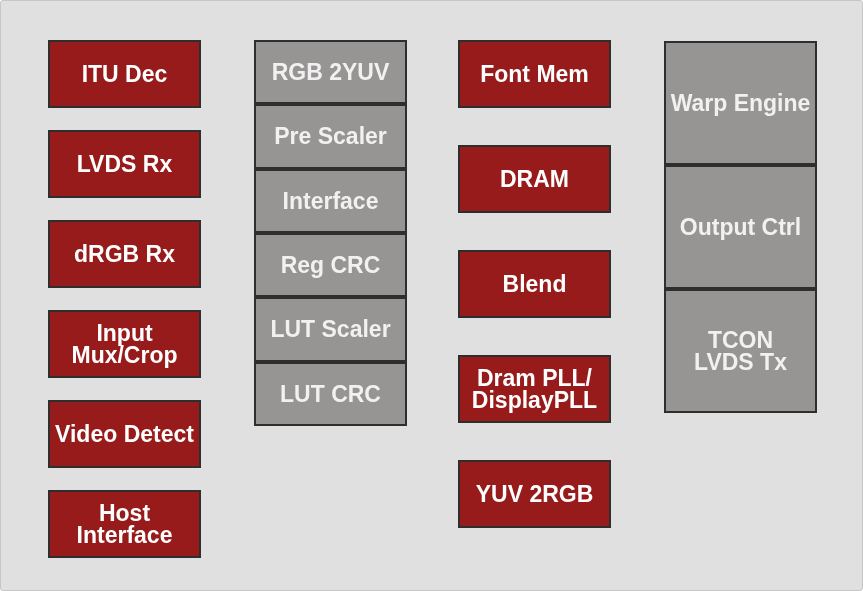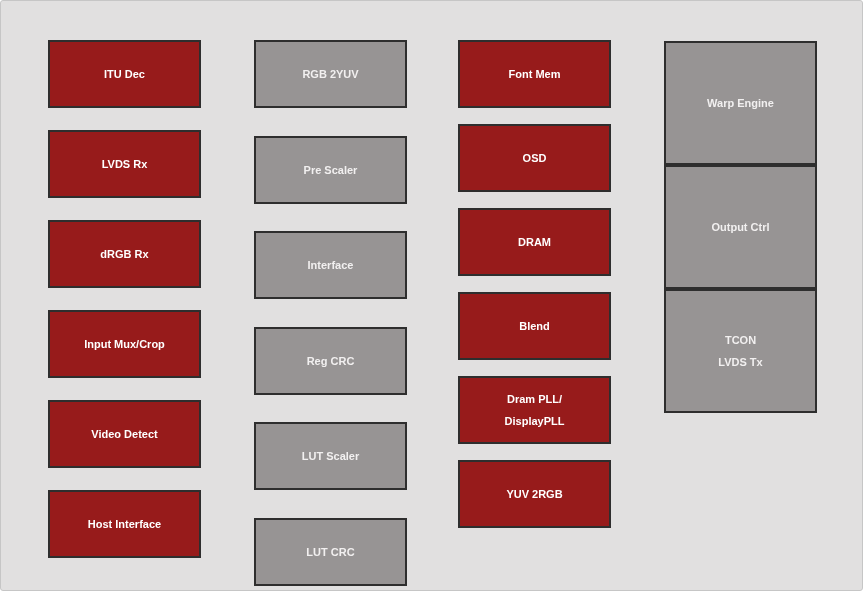--- a/index.html
+++ b/index.html
@@ -18,31 +18,31 @@
     overflow:hidden;
   }
   .col{
     position:absolute;
     width:153px;
     display:flex;
     flex-direction:column;
     justify-content:space-between;
   }
   .col-1{left:47px;top:39px;height:518px;}
-  .col-2{left:253px;top:39px;height:546px;}
+  .col-2{left:253px;top:39px;height:386px;}
   .col-3{left:457px;top:39px;height:488px;}
   .col-4{left:663px;top:40px;height:372px;}
   .box{
     box-sizing:border-box;
     width:153px;height:68px;
     border:2px solid var(--border,#2e2e2e);
     display:flex;align-items:center;justify-content:center;
     text-align:center;
     font-weight:bold;
-    font-size:11px;
+    font-size:23px;
     line-height:22px;
   }
   .col-4 .box{height:136px;}
   .box.red{background:var(--box-red,#971b1b);color:var(--red-text,#ffffff);}
   .box.gray{background:var(--box-gray,#979494);color:var(--gray-text,#f2f0f0);}
   .lbl{white-space:pre-line;}
 </style>
 </head>
 <body>
 
@@ -88,23 +88,20 @@
     <div class="box gray">
       <span class="lbl">LUT CRC</span>
     </div>
   </div>
 
   <div class="col col-3">
     <div class="box red">
       <span class="lbl">Font Mem</span>
     </div>
     <div class="box red">
-      <span class="lbl">OSD</span>
-    </div>
-    <div class="box red">
       <span class="lbl">DRAM</span>
     </div>
     <div class="box red">
       <span class="lbl">Blend</span>
     </div>
     <div class="box red">
       <span class="lbl">Dram PLL/
 DisplayPLL</span>
     </div>
     <div class="box red">

